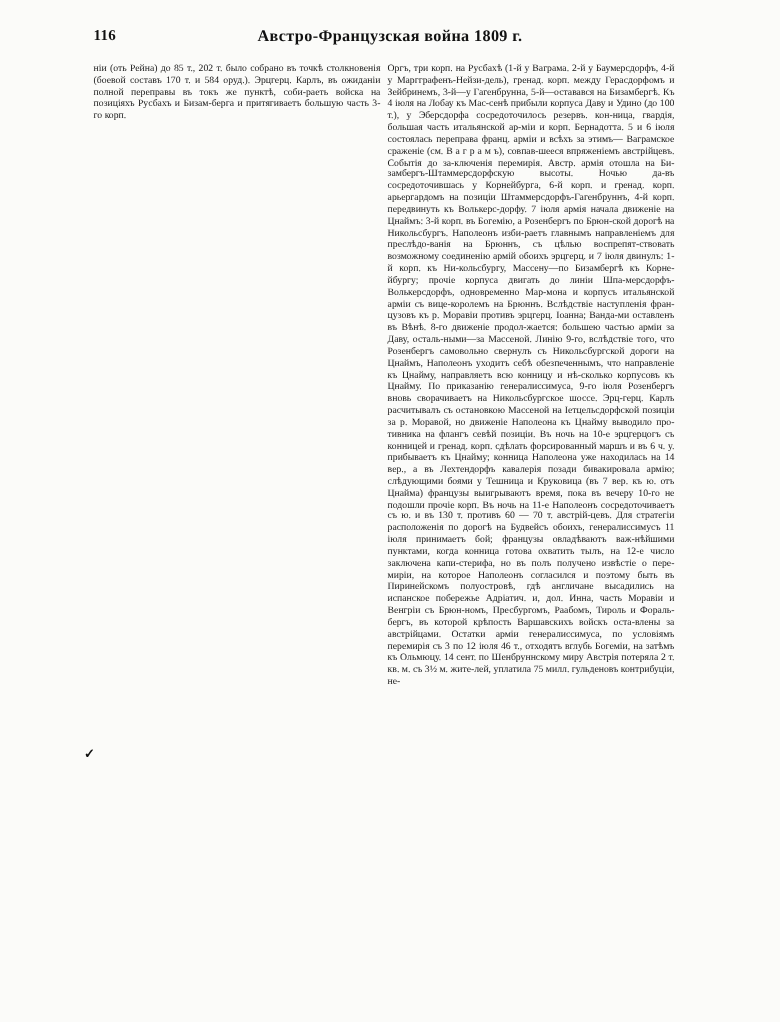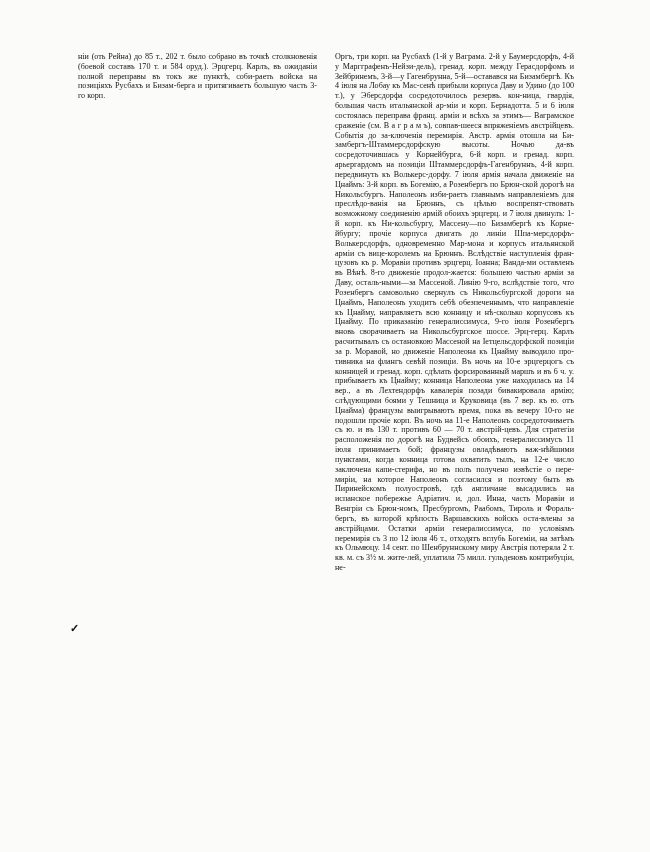--- a/index.html
+++ b/index.html
@@ -49,21 +49,21 @@
     letter-spacing: 0.3px;
     color: #111;
   }
   .columns {
     position: absolute;
     left: 78px;
     top: 52px;
     width: 496px;
     height: 770px;
     display: flex;
-    gap: 18px;
+    gap: 6px;
   }
   .col {
     width: 239px;
     font-size: 8.1px;
     line-height: 1.215;
     text-align: justify;
     text-justify: inter-word;
     hyphens: manual;
     color: #161616;
   }
@@ -81,20 +81,24 @@
     font-size: 11px;
     font-weight: bold;
     color: #111;
   }
 </style>
 </head>
 <body>
 
 <div class="page">
 
+  <div class="header">
+    <div class="folio">116</div>
+    <div class="running-title">Австро-Французская война 1809 г.</div>
+  </div>
 
   <div class="marker">✓</div>
 
   <div class="columns">
     <div class="col">
       <p class="noindent">нiи (оть Рейна) до 85 т., 202 т. было собрано въ точкѣ столкновенiя (боевой составъ 170 т. и 584 оруд.). Эрцгерц. Карлъ, въ ожиданiи полной переправы въ токъ же пунктѣ, соби-раеть войска на позицiяхъ Русбахъ и Бизам-берга и притягиваетъ большую часть 3-го корп.</p>
     </div>
     <div class="col">
       <p class="noindent">Оргъ, три корп. на Русбахѣ (1-й у Ваграма. 2-й у Баумерсдорфъ, 4-й у Маргграфенъ-Нейзи-дель), гренад. корп. между Герасдорфомъ и Зейбринемъ, 3-й—у Гагенбрунна, 5-й—оставався на Бизамбергѣ. Къ 4 iюля на Лобау къ Мас-сенѣ прибыли корпуса Даву и Удино (до 100 т.), у Эберсдорфа сосредоточилось резервъ. кон-ница, гвардiя, большая часть итальянской ар-мiи и корп. Бернадотта. 5 и 6 iюля состоялась переправа франц. армiи и всѣхъ за этимъ— Ваграмское сраженiе (см. В а г р а м ъ), совпав-шееся впряженiемъ австрiйцевъ. Событiя до за-ключенiя перемирiя. Австр. армiя отошла на Би-замбергъ-Штаммерсдорфскую высоты. Ночью да-въ сосредоточившась у Корнейбурга, 6-й корп. и гренад. корп. арьергардомъ на позицiи Штаммерсдорфъ-Гагенбруннъ, 4-й корп. передвинуть къ Волькерс-дорфу. 7 iюля армiя начала движенiе на Цнаймъ: 3-й корп. въ Богемiю, а Розенбергъ по Брюн-ской дорогѣ на Никольсбургъ. Наполеонъ изби-раетъ главнымъ направленiемъ для преслѣдо-ванiя на Брюннъ, съ цѣлью воспрепят-ствовать возможному соединенiю армiй обоихъ эрцгерц. и 7 iюля двинулъ: 1-й корп. къ Ни-кольсбургу, Массену—по Бизамбергѣ къ Корне-йбургу; прочiе корпуса двигать до линiи Шпа-мерсдорфъ-Волькерсдорфъ, одновременно Мар-мона и корпусъ итальянской армiи съ вице-королемъ на Брюннъ. Вслѣдствiе наступленiя фран-цузовъ къ р. Моравiи противъ эрцгерц. Iоанна; Ванда-ми оставленъ въ Вѣнѣ. 8-го движенiе продол-жается: большею частью армiи за Даву, осталь-ными—за Массеной. Линiю 9-го, вслѣдствiе того, что Розенбергъ самовольно свернулъ съ Никольсбургской дороги на Цнаймъ, Наполеонъ уходитъ себѣ обезпеченнымъ, что направленiе къ Цнайму, направляетъ всю конницу и нѣ-сколько корпусовъ къ Цнайму. По приказанiю генералиссимуса, 9-го iюля Розенбергъ вновь сворачиваетъ на Никольсбургское шоссе. Эрц-герц. Карлъ расчитывалъ съ остановкою Массеной на Iетцельсдорфской позицiи за р. Моравой, но движенiе Наполеона къ Цнайму выводило про-тивника на флангъ сeвѣй позицiи. Въ ночь на 10-е эрцгерцогъ съ конницей и гренад. корп. сдѣлать форсированный маршъ и въ 6 ч. у. прибываетъ къ Цнайму; конница Наполеона уже находилась на 14 вер., а въ Лехтендорфъ кавалерiя позади бивакировала армiю; слѣдующими боями у Тешница и Круковица (въ 7 вер. къ ю. отъ Цнайма) французы выигрываютъ время, пока въ вечеру 10-го не подошли прочiе корп. Въ ночь на 11-е Наполеонъ сосредоточиваетъ съ ю. и въ 130 т. противъ 60 — 70 т. австрiй-цевъ. Для стратегiи расположенiя по дорогѣ на Будвейсъ обоихъ, генералиссимусъ 11 iюля принимаетъ бой; французы овладѣваютъ важ-нѣйшими пунктами, когда конница готова охватить тылъ, на 12-е число заключена капи-стерифа, но въ полъ получено извѣстiе о пере-мирiи, на которое Наполеонъ согласился и поэтому быть въ Пиринейскомъ полуостровѣ, гдѣ англичане высадились на испанское побережье Адрiатич. и, дол. Инна, часть Моравiи и Венгрiи съ Брюн-номъ, Пресбургомъ, Раабомъ, Тироль и Фораль-бергъ, въ которой крѣпость Варшавскихъ войскъ оста-влены за австрiйцами. Остатки армiи генералиссимуса, по условiямъ перемирiя съ 3 по 12 iюля 46 т., отходятъ вглубь Богемiи, на затѣмъ къ Ольмюцу. 14 сент. по Шенбруннскому миру Австрiя потеряла 2 т. кв. м. съ 3½ м. жите-лей, уплатила 75 милл. гульденовъ контрибуцiи, не-</p>
     </div>

